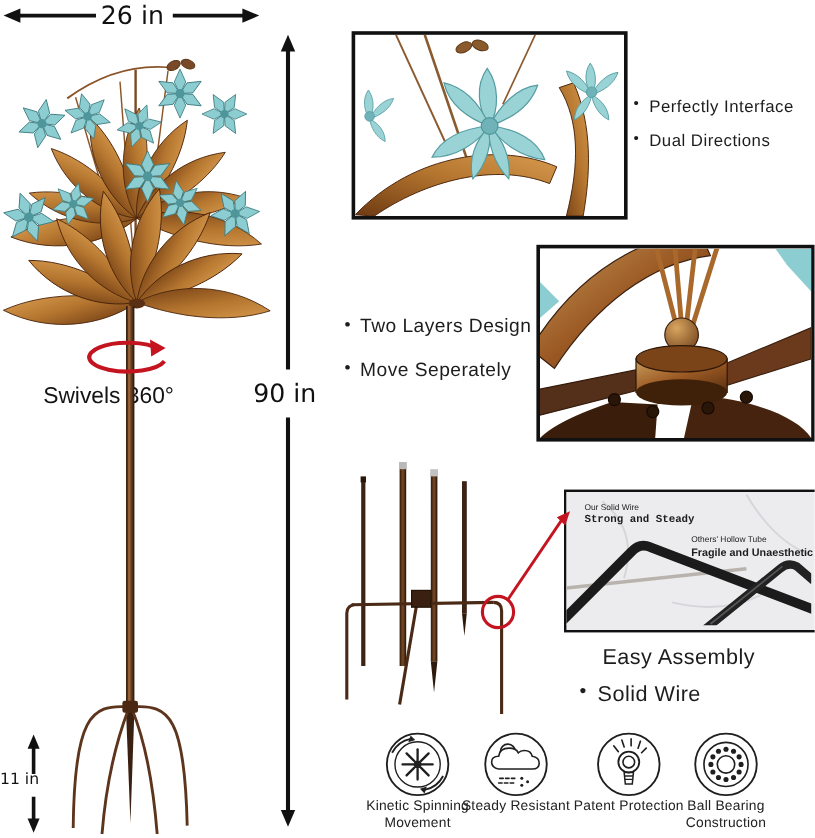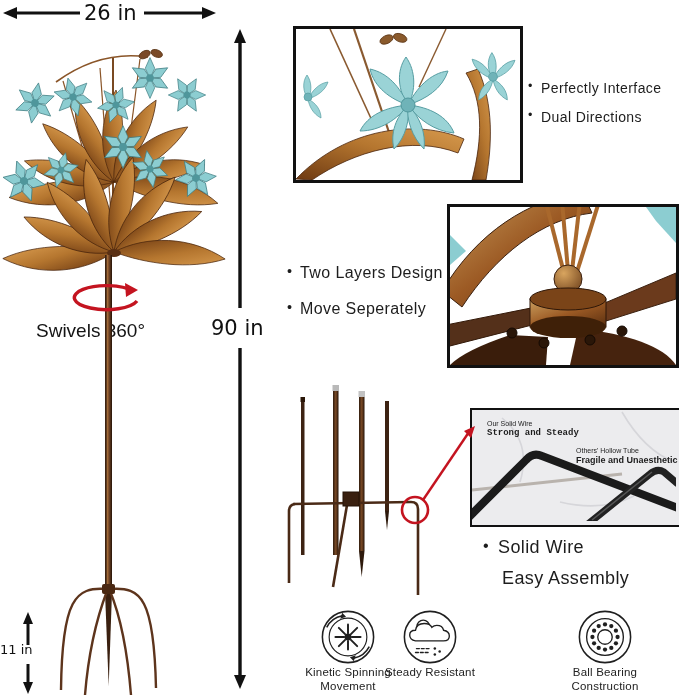--- a/index.html
+++ b/index.html
@@ -189,22 +189,22 @@
 
   <div class="fgroup" id="fgroup-top">
     <div class="frow dot">Perfectly Interface</div>
     <div class="frow dot">Dual Directions</div>
   </div>
   <div class="fgroup" id="fgroup-mid">
     <div class="frow dot">Two Layers Design</div>
     <div class="frow dot">Move Seperately</div>
   </div>
   <div class="fgroup" id="fgroup-bottom">
+    <div class="frow nodot">Easy Assembly</div>
     <div class="frow dot">Solid Wire</div>
-    <div class="frow nodot">Easy Assembly</div>
   </div>
 
   <div class="badge" id="badge-0">
     <svg width="58" height="58" viewBox="-30 -30 60 60">
       <circle r="26.5" fill="none" stroke="#1f1f1f" stroke-width="1.6"></circle>
       <circle r="19.5" fill="none" stroke="#1f1f1f" stroke-width="1.2"></circle>
       <g stroke="#1f1f1f" stroke-width="2" stroke-linecap="round">
         <line x1="0" y1="-4" x2="0" y2="-13"></line>
           <line x1="0" y1="4" x2="0" y2="13"></line>
         <line x1="-4" y1="0" x2="-13" y2="0"></line>
@@ -238,20 +238,39 @@
           <line x1="-5" y1="16" x2="-2" y2="16"></line>
       </g>
       <circle cx="5" cy="12" r="1.3" fill="#1f1f1f"></circle>
         <circle cx="10" cy="15" r="1.3" fill="#1f1f1f"></circle>
         <circle cx="5" cy="18" r="1.3" fill="#1f1f1f"></circle>
     </svg>
     <div class="badge-l">Steady Resistant</div>
     <div class="badge-l"></div>
   </div>
 
+  <div class="badge" id="badge-2">
+    <svg width="58" height="58" viewBox="-30 -30 60 60">
+      <circle r="26.5" fill="none" stroke="#1f1f1f" stroke-width="1.6"></circle>
+      <g stroke="#1f1f1f" stroke-width="1.4" stroke-linecap="round">
+        <line x1="-13" y1="-16" x2="-9" y2="-11"></line>
+          <line x1="-6" y1="-21" x2="-4" y2="-15"></line>
+        <line x1="2" y1="-22" x2="2" y2="-16"></line>
+          <line x1="10" y1="-20" x2="8" y2="-14"></line>
+          <line x1="15" y1="-14" x2="11" y2="-10"></line>
+      </g>
+      <circle cx="0" cy="-2" r="9" fill="none" stroke="#1f1f1f" stroke-width="1.6"></circle>
+      <circle cx="0" cy="-2" r="5" fill="none" stroke="#1f1f1f" stroke-width="1.4"></circle>
+      <path d="M-4,7 L4,7 L3,17 L-3,17 Z" fill="none" stroke="#1f1f1f" stroke-width="1.3"></path>
+      <line x1="-3.6" y1="10" x2="3.6" y2="10" stroke="#1f1f1f" stroke-width="1.1"></line>
+      <line x1="-3.3" y1="13" x2="3.3" y2="13" stroke="#1f1f1f" stroke-width="1.1"></line>
+    </svg>
+    <div class="badge-l">Patent Protection</div>
+    <div class="badge-l"></div>
+  </div>
 
   <div class="badge" id="badge-3">
     <svg width="58" height="58" viewBox="-30 -30 60 60">
       <circle r="26.5" fill="none" stroke="#1f1f1f" stroke-width="1.6"></circle>
       <circle r="19" fill="none" stroke="#1f1f1f" stroke-width="1.4"></circle>
       <circle r="7.5" fill="none" stroke="#1f1f1f" stroke-width="1.4"></circle>
       <g fill="#1f1f1f">
         <circle cx="13" cy="0" r="2.2"></circle>
           <circle cx="11.3" cy="6.5" r="2.2"></circle>
           <circle cx="6.5" cy="11.3" r="2.2"></circle>

